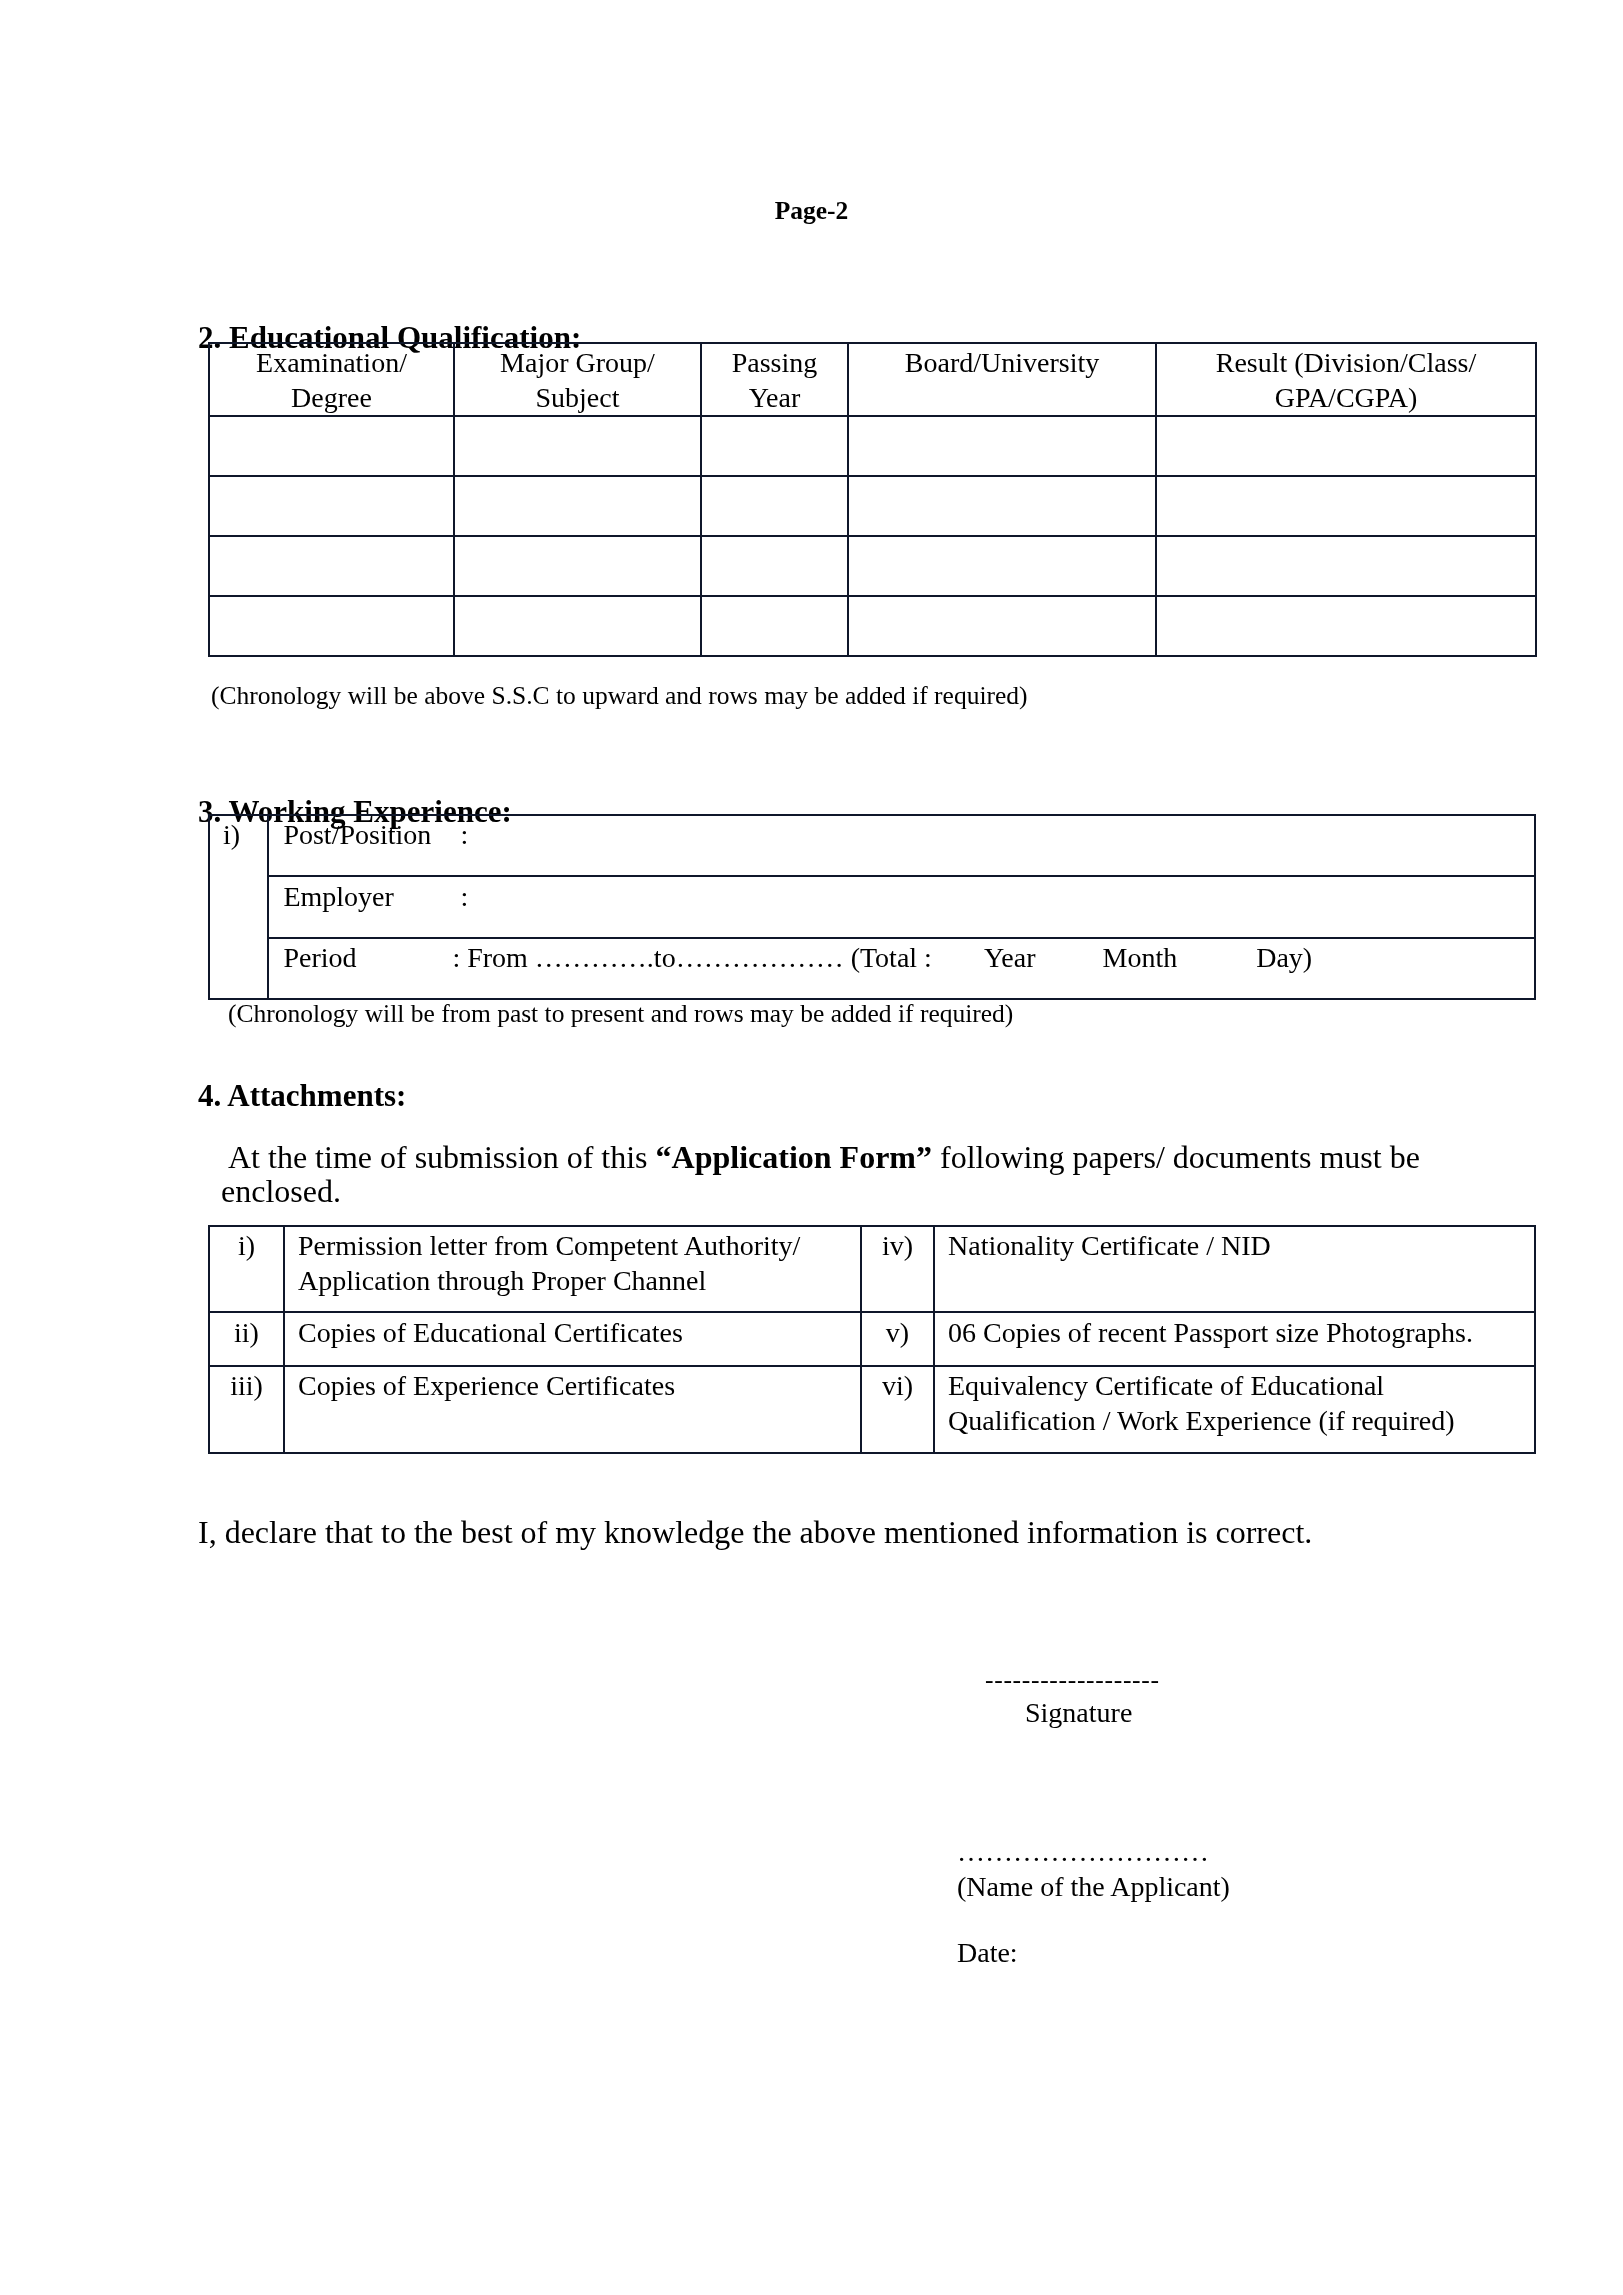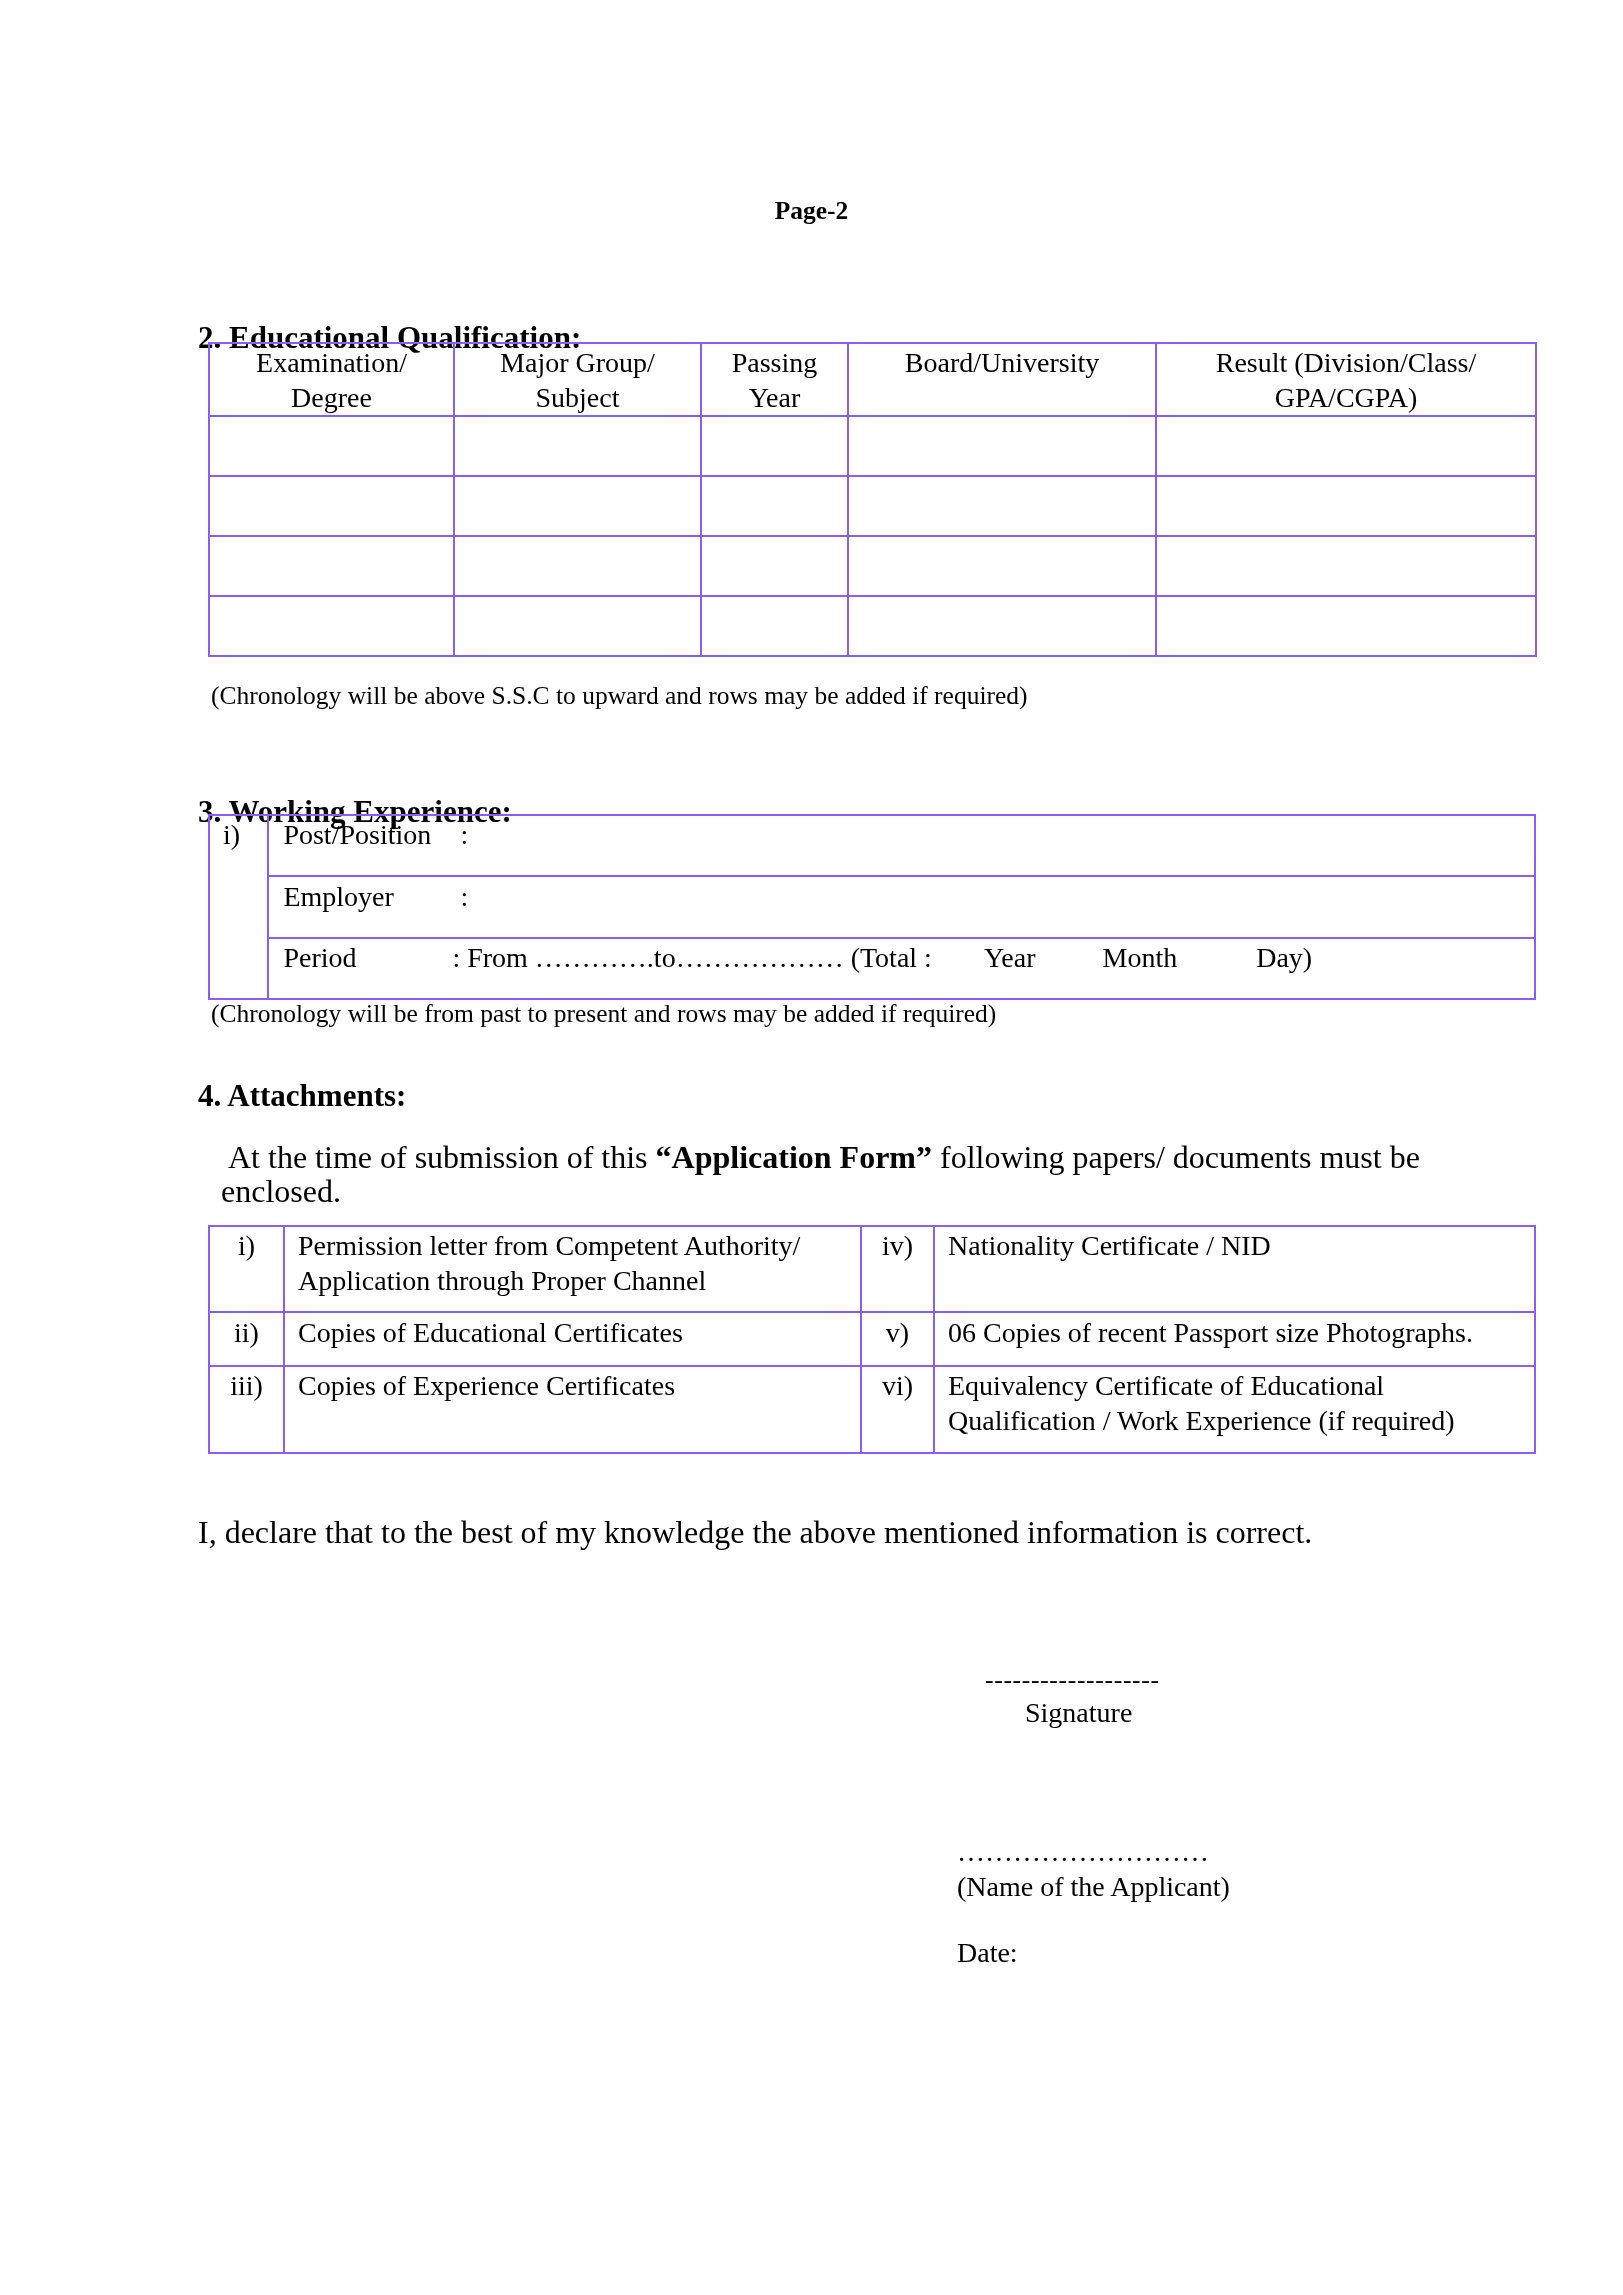--- a/index.html
+++ b/index.html
@@ -4,21 +4,21 @@
   <style>
     html, body { margin: 0; padding: 0; background: #ffffff; }
     body { width: 1623px; height: 2295px; position: relative; overflow: hidden;
       font-family: "Liberation Serif", "DejaVu Serif", serif; color: #000; }
     .abs { position: absolute; }
     .page-label { top: 196px; left: 0; width: 1623px; text-align: center; font-weight: bold; font-size: 25.5px; }
     .heading { font-weight: bold; font-size: 31px; left: 198px; }
     .note { font-size: 25.5px; left: 211px; }
     .body-text { font-size: 32px; }
     table { border-collapse: collapse; position: absolute; table-layout: fixed; }
-    td { border: 2px solid #8b5cf6; vertical-align: top; font-size: 28px; line-height: 35px; padding: 0; }
+    td { border: 2px solid #0f172a; vertical-align: top; font-size: 28px; line-height: 35px; padding: 0; }
     
     #edu { left: 208px; top: 342px; width: 1326px; }
     #edu td { text-align: center; }
     #edu tr.head td { height: 68px; padding-top: 1.3px; }
     #edu tr.row td { height: 58px; }
     
     #work { left: 208px; top: 814px; width: 1326px; }
     #work td { height: 58px; padding-left: 14.4px; padding-top: 1.3px; }
     #work td.idx { padding-left: 13px; }
     .field-label { display: inline-block; }
@@ -111,21 +111,21 @@
     </td>
   </tr>
   <tr>
     <td>
       <span class="field-label" style="width:169px;">Period</span><span>: From ………….to……………… (Total :</span><span style="display:inline-block;width:52px;"></span><span>Year</span><span style="display:inline-block;width:67px;"></span><span>Month</span><span style="display:inline-block;width:79px;"></span><span>Day)</span>
     </td>
   </tr>
 </tbody>
   </table>
 
-<div class="abs note" style="top:999px;">(Chronology will be from past to present and rows may be added if required)</div>
+<div class="abs note" style="top:999px;margin-left:17px;">(Chronology will be from past to present and rows may be added if required)</div>
 
 <div class="abs heading" style="top:1078px;">4.  Attachments:</div>
 
 <div class="abs body-text" style="left:228px; top:1139px;">
   <span>At the time of submission of this </span><b>“Application Form”</b><span> following papers/ documents must be</span>
 </div>
 <div class="abs body-text" style="left:221px; top:1173px;">enclosed.</div>
 
 <table id="att">
   <colgroup>

